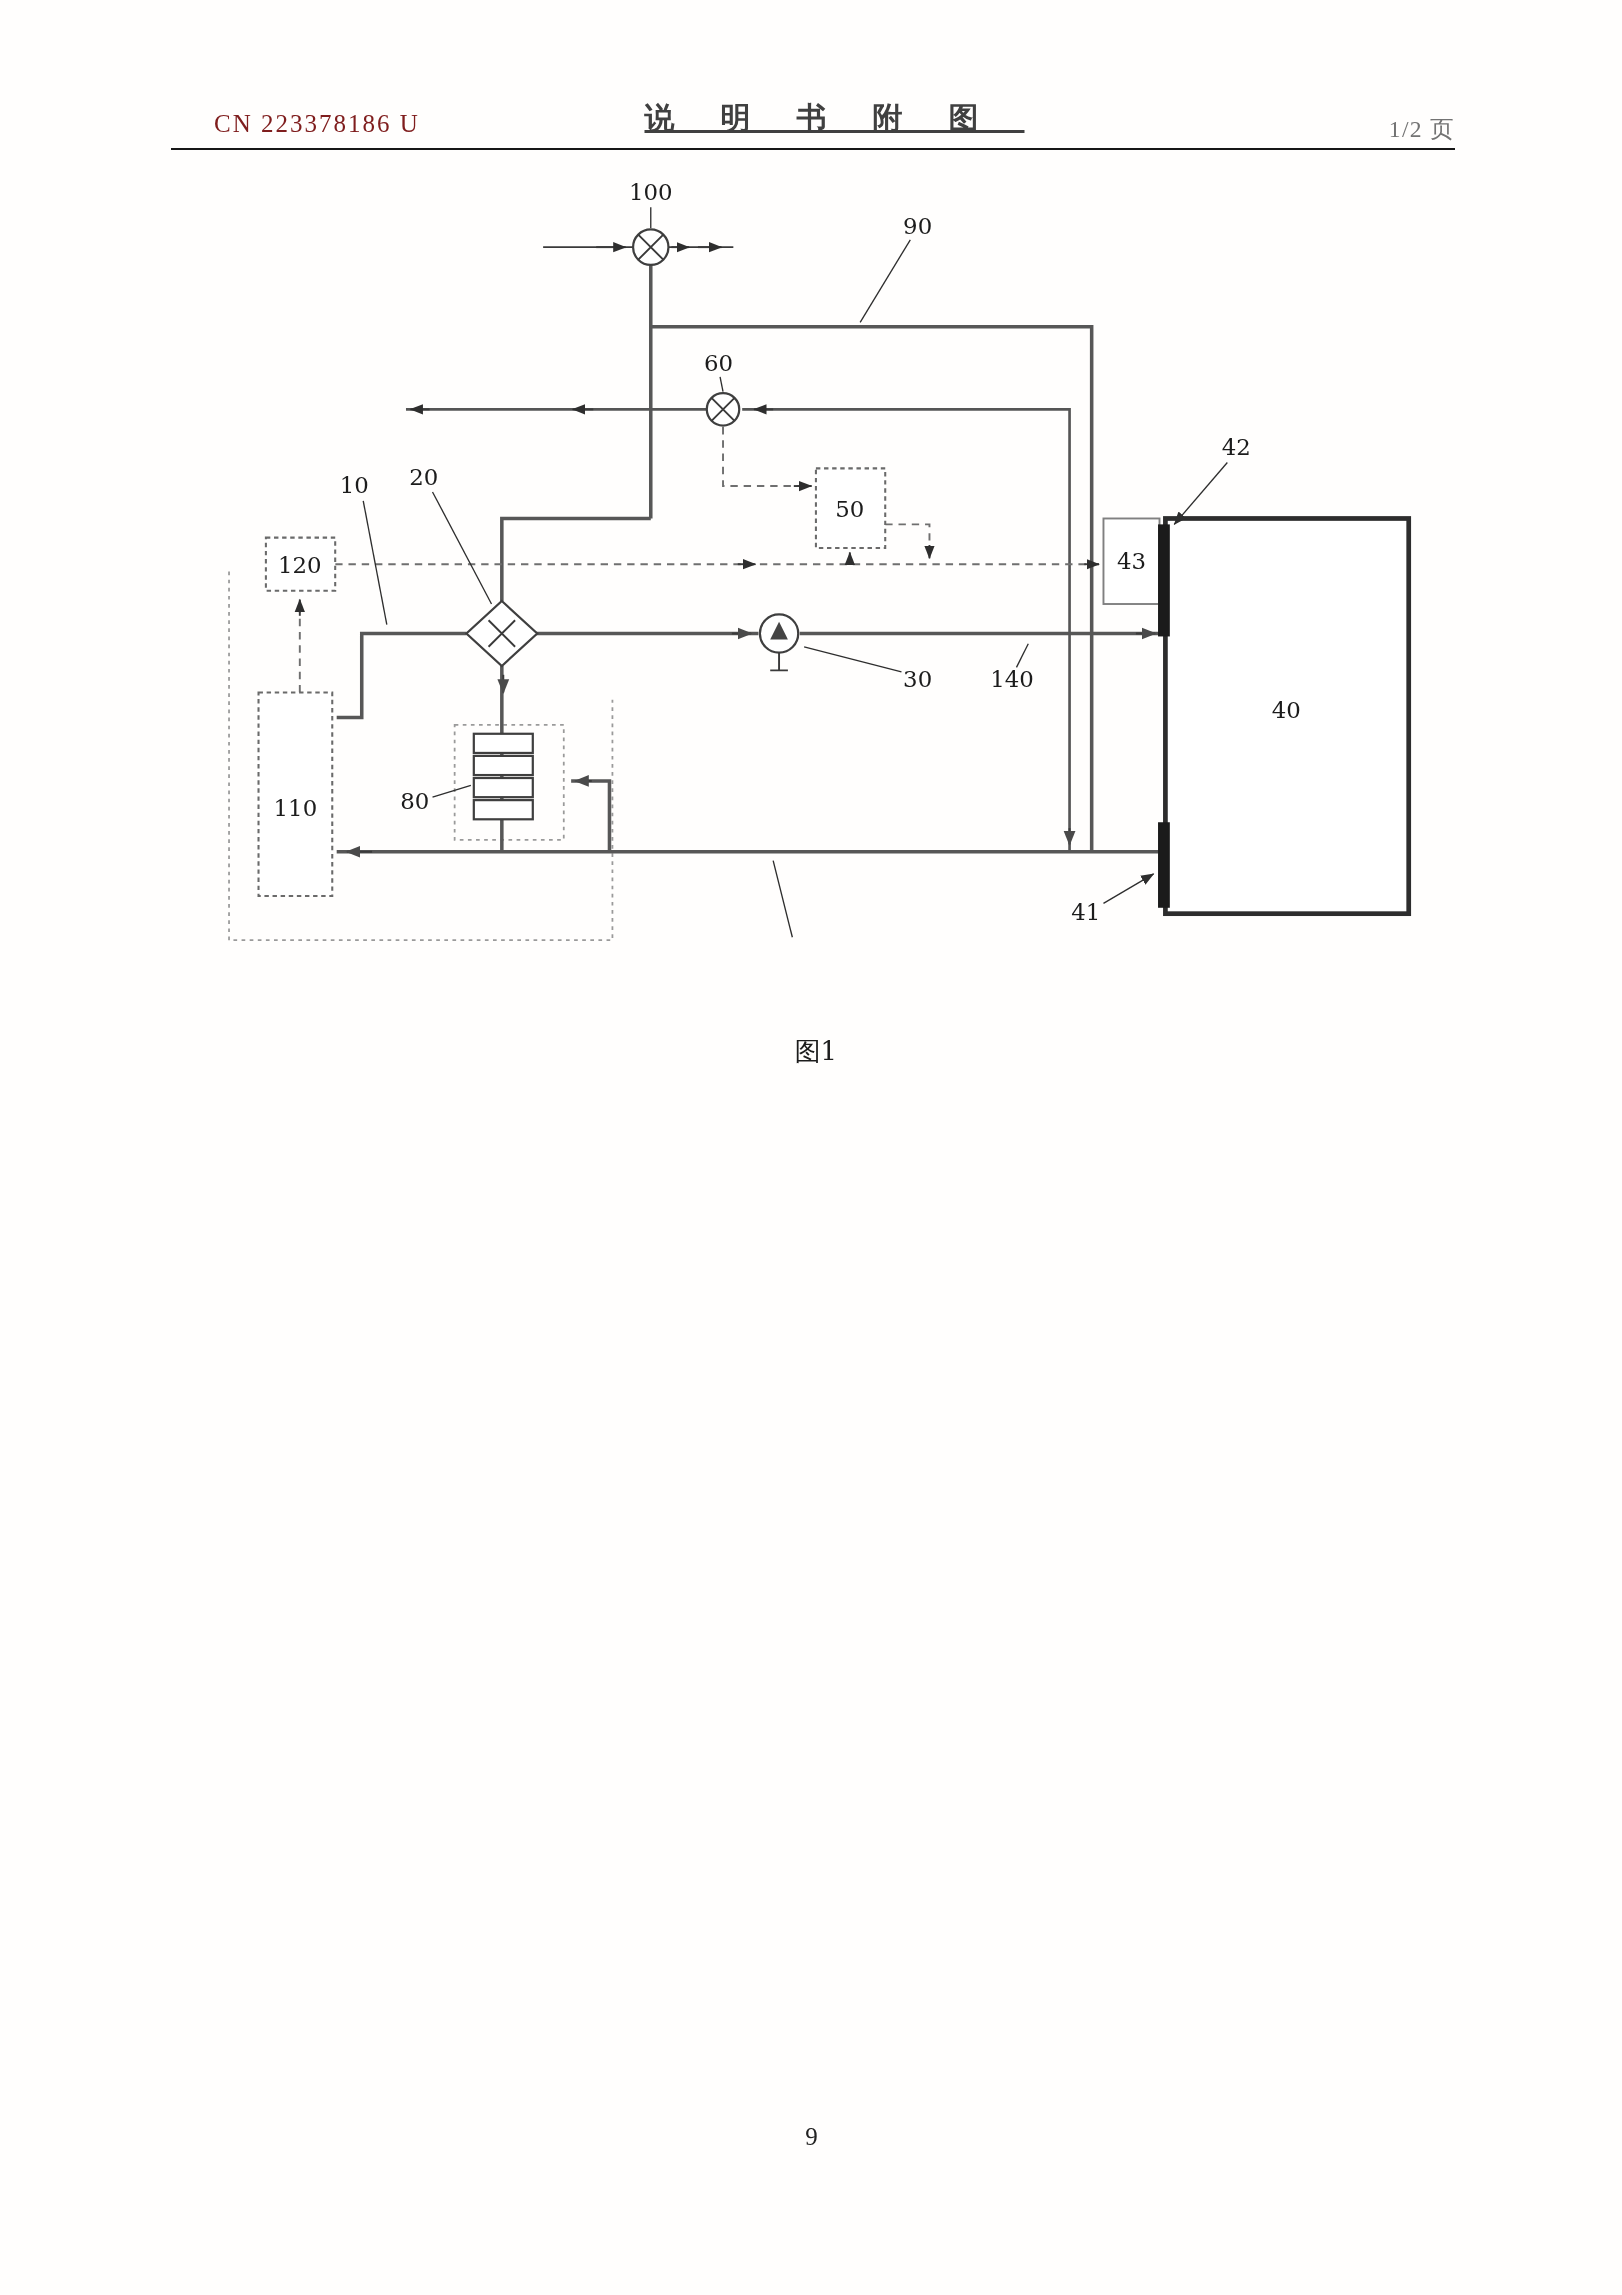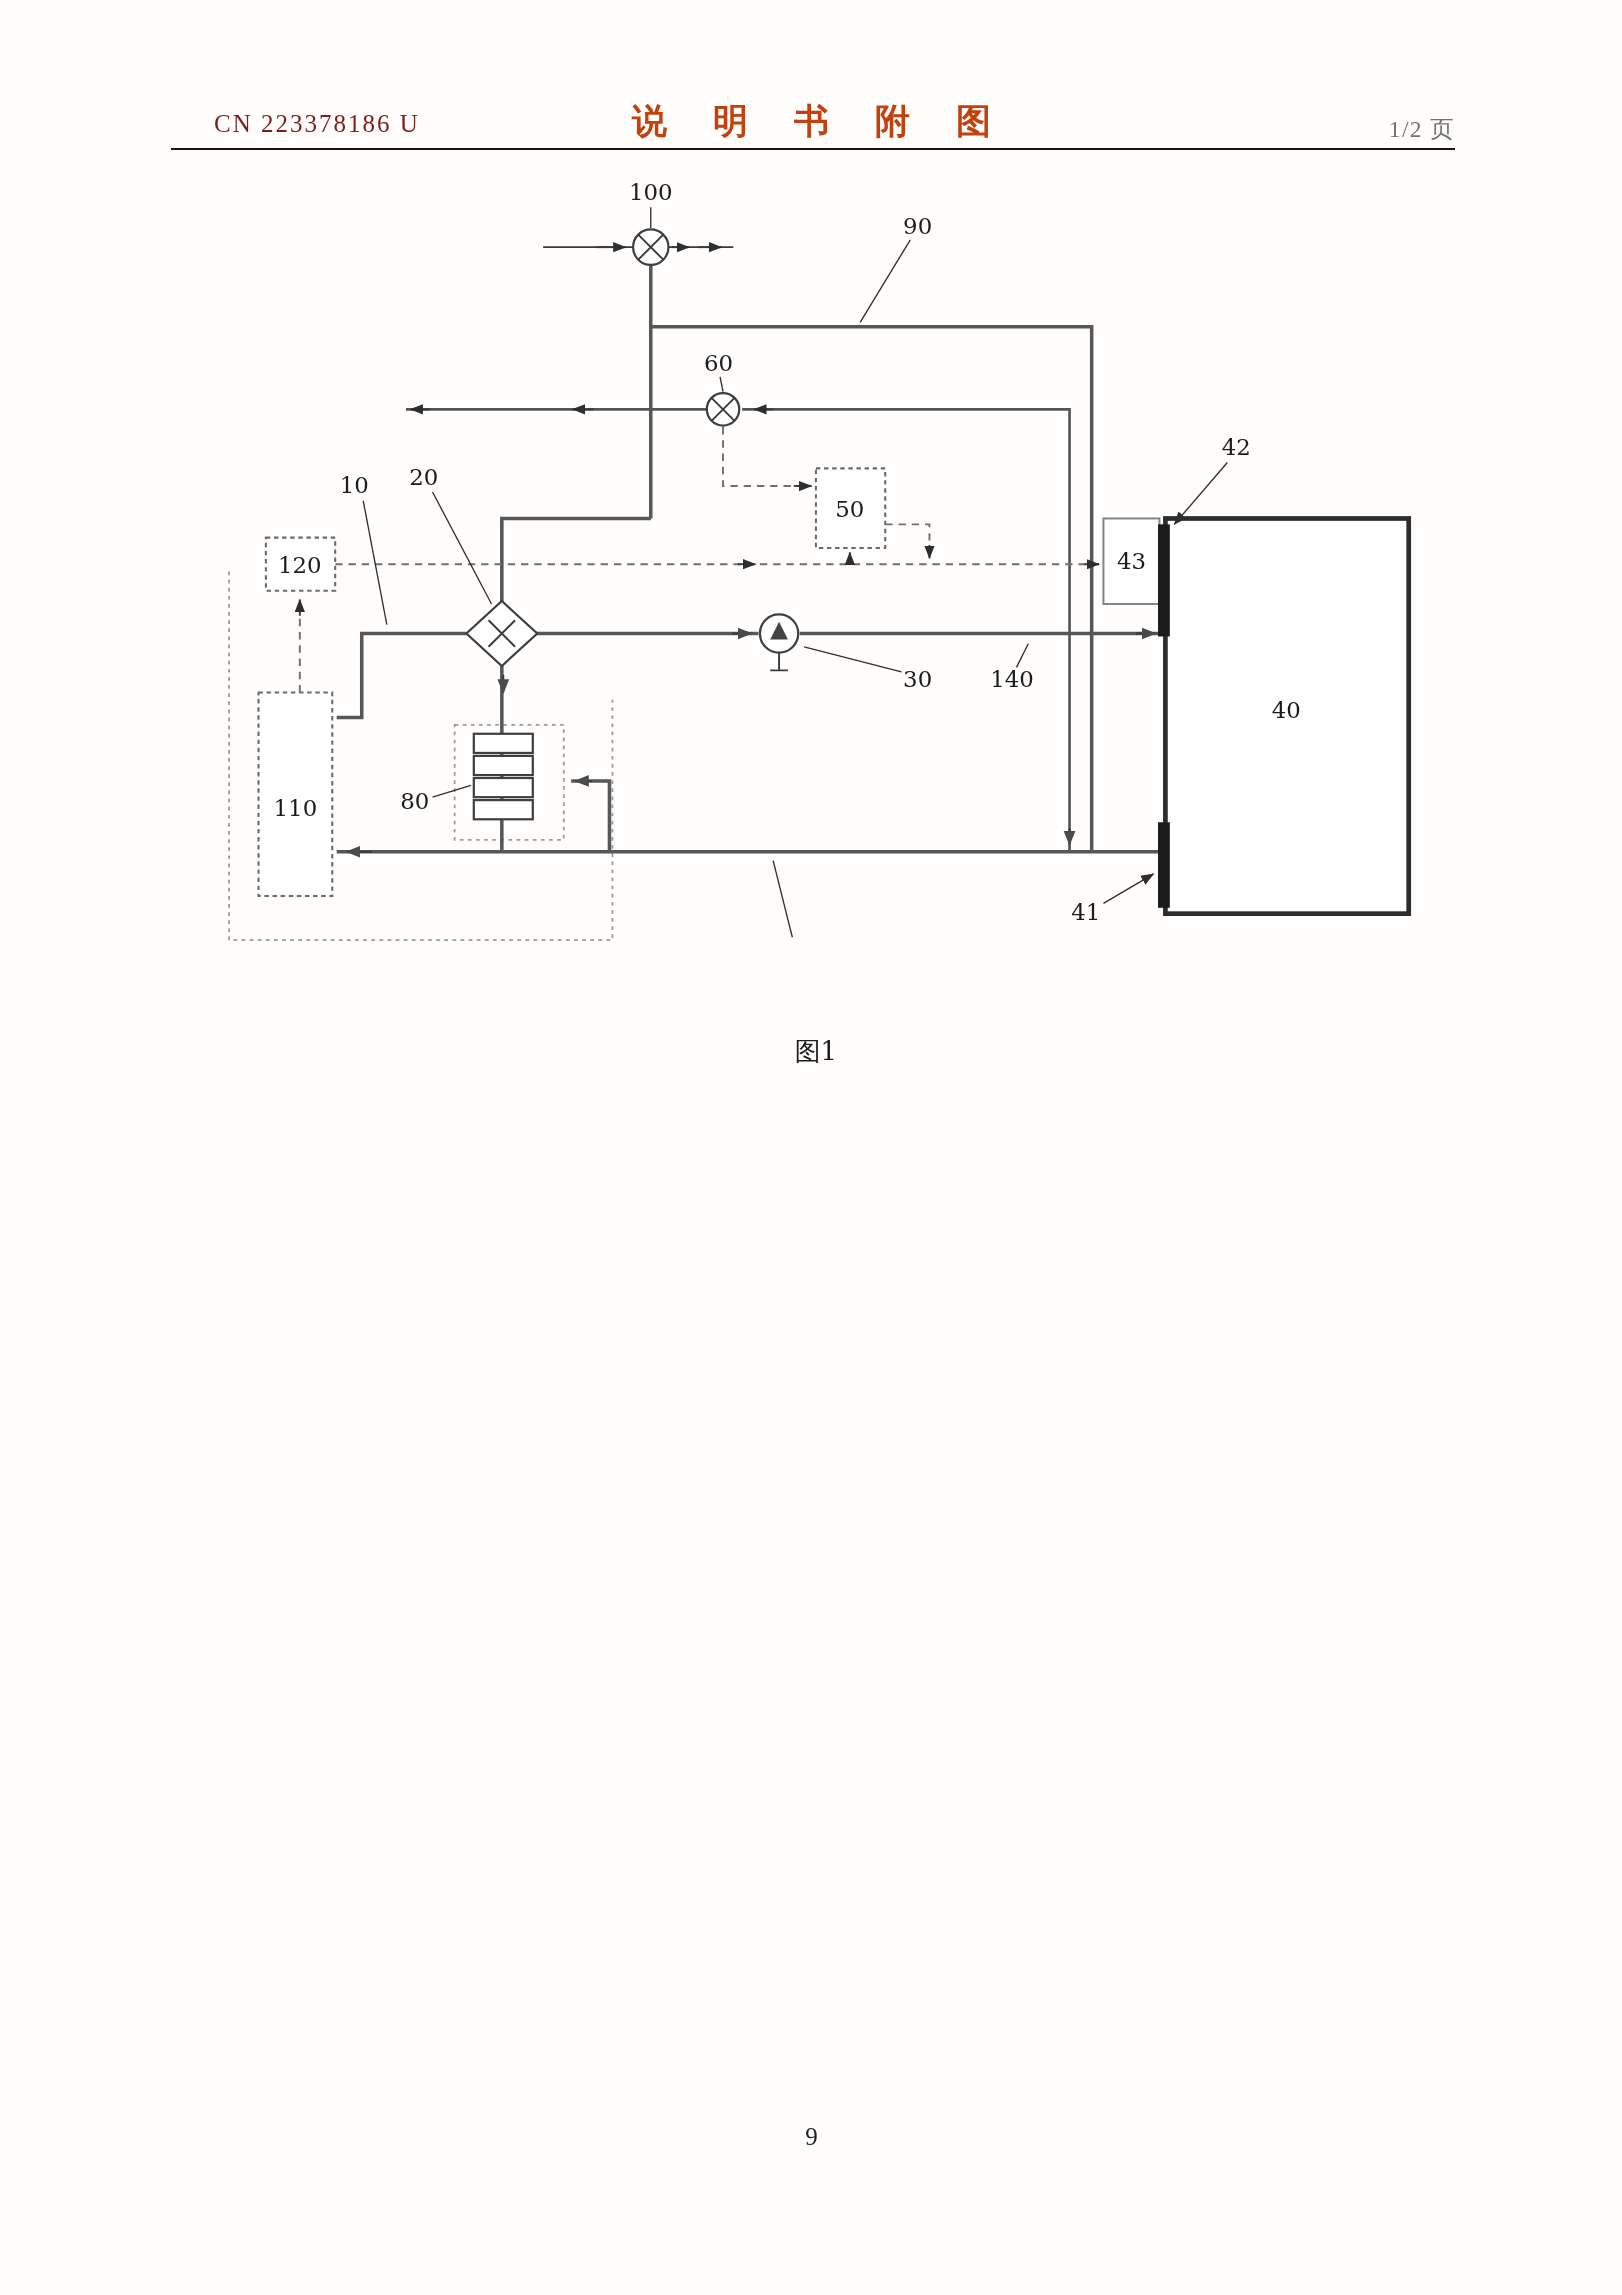--- a/index.html
+++ b/index.html
@@ -12,22 +12,22 @@
     overflow:hidden;
   }
   .pnum{
     position:absolute;left:174px;top:110px;
     font-size:25px;letter-spacing:2px;color:#7f1d1d;margin-left:40px;
   }
   .dtitle{
     position:absolute;left:50%;top:98px;
     transform:translateX(-50%);
     padding-left:46px;
-    font-size:35px;font-weight:bold;letter-spacing:46px;
-    color:#c2410c;white-space:nowrap;
+    font-size:30px;font-weight:bold;letter-spacing:46px;
+    color:#404040;white-space:nowrap;text-decoration:underline;
   }
   .pind{
     position:absolute;right:168px;top:113px;
     font-size:23.6px;color:#737373;letter-spacing:1.3px;
   }
   .hrule{
     position:absolute;left:171px;top:148px;
     width:1284px;height:2px;background:#171717;
   }
   .diagram-svg{

